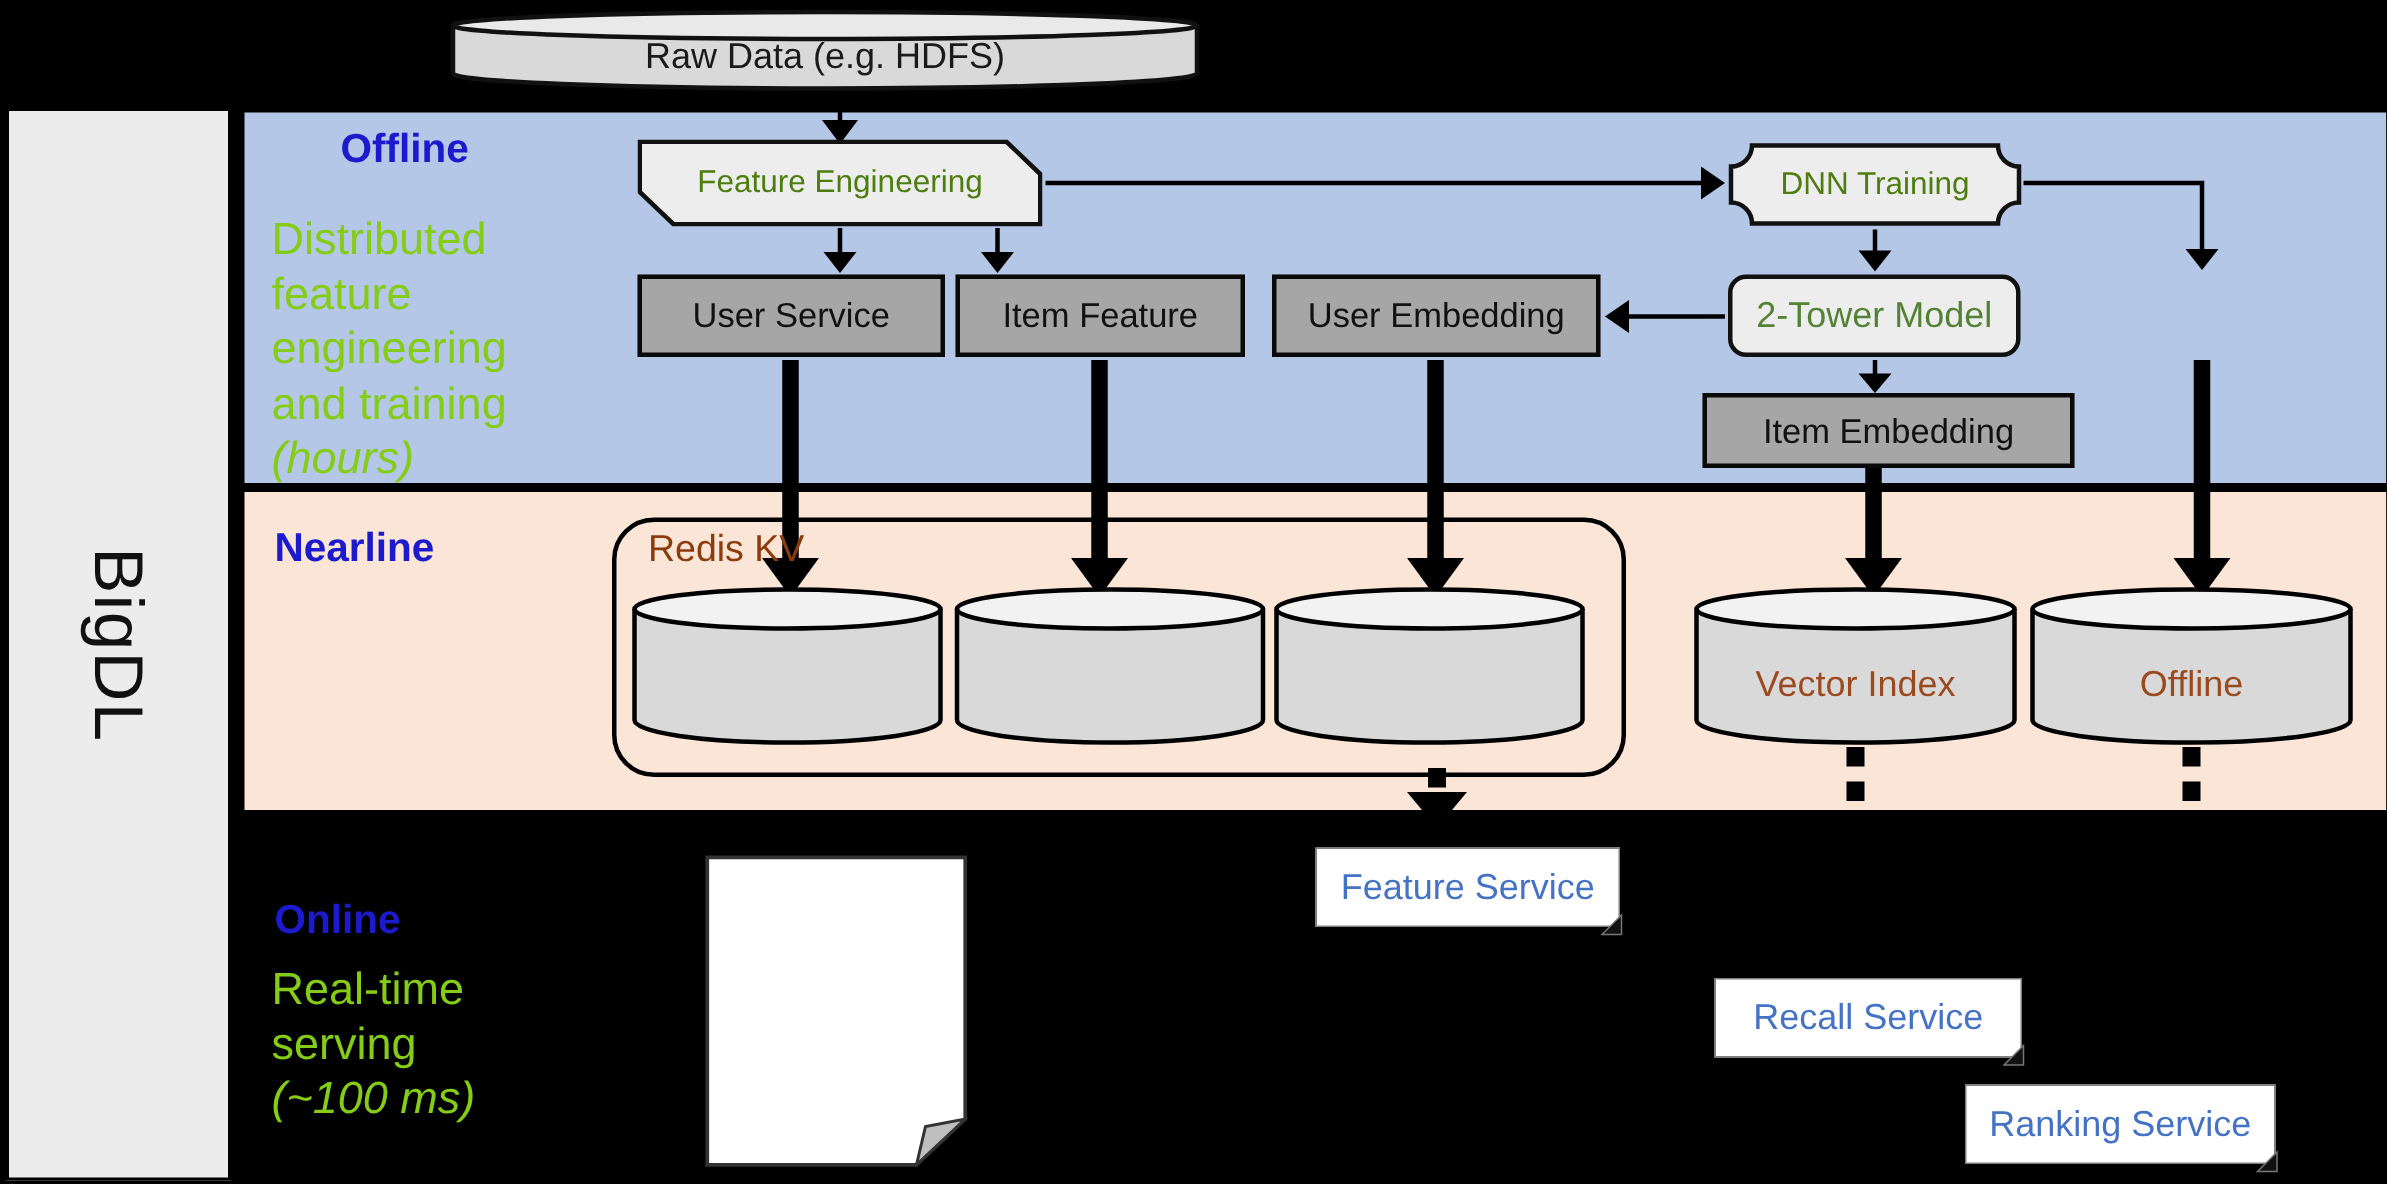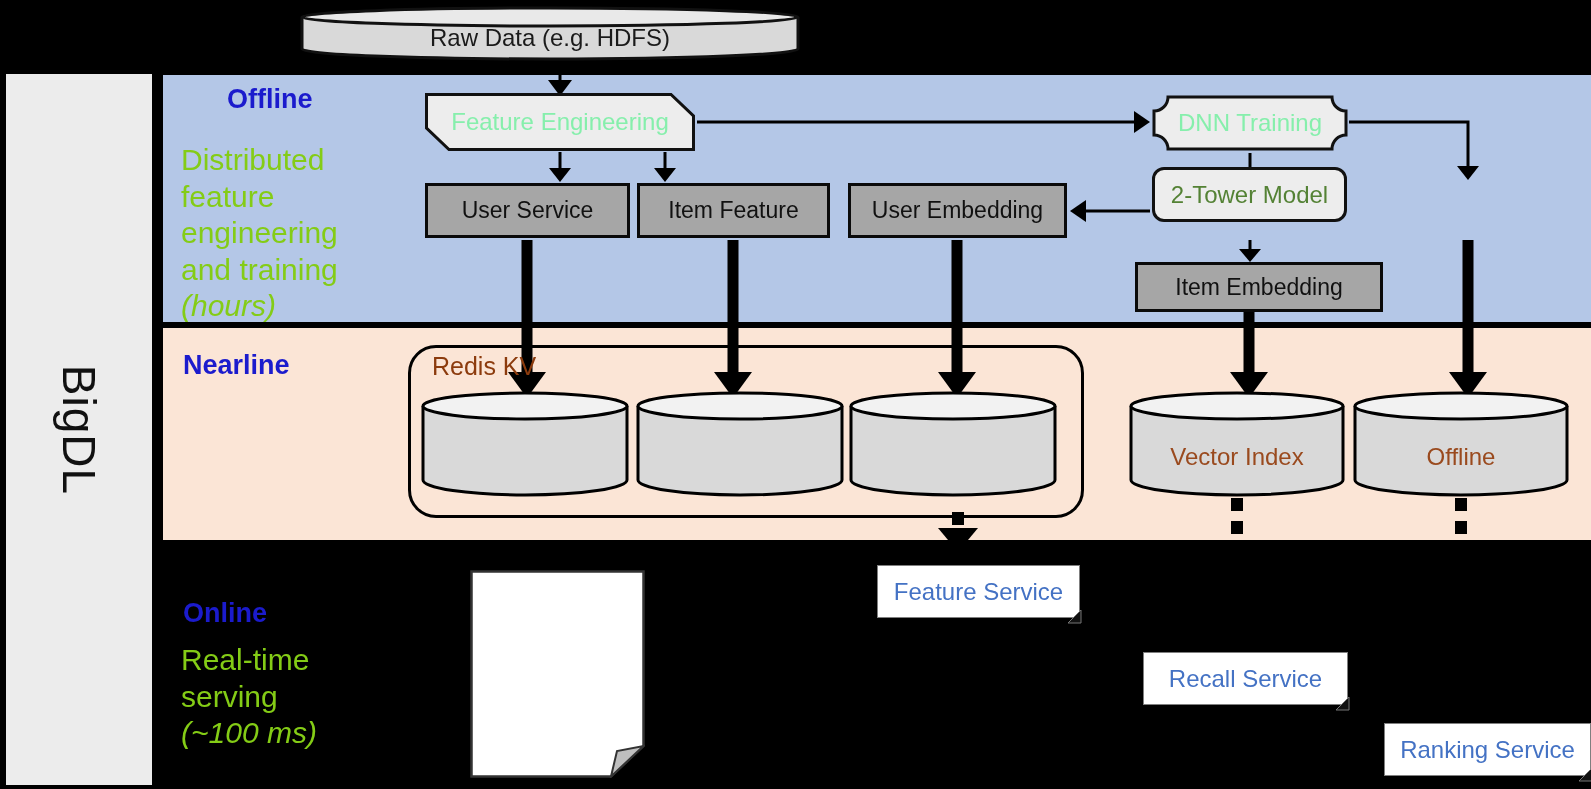--- a/index.html
+++ b/index.html
@@ -28,21 +28,21 @@
   .thick{stroke:#000;stroke-width:11;fill:none;}
   .thickdash{stroke:#000;stroke-width:12;fill:none;stroke-dasharray:13 10;}
   .ahead{fill:#000;stroke:none;}
 
   
   .node{display:flex;align-items:center;justify-content:center;text-align:center;box-sizing:border-box;}
   .gray-box{background:#A6A6A6;border:3px solid #0a0a0a;color:#111;font-size:23px;}
   .round-box{background:#EDEDED;border:3px solid #111;border-radius:12px;color:#548235;font-size:24px;}
   .shape-node svg{position:absolute;left:0;top:0;width:100%;height:100%;}
   .shape-node span{position:relative;z-index:1;}
-  .blue-label{color:#86efac;font-size:24px;}
+  .blue-label{color:#4d7c0f;font-size:21px;}
   .brown{color:#9A4A1E;}
   .redis-box{border:3px solid #000;border-radius:28px;background:transparent;}
   .redis-label{font-size:25px;color:#8C3B0D;}
   .cyl-label{position:relative;z-index:1;font-size:24px;margin-top:26px;}
   .service-box{background:#FFF;border:1px solid #7f7f7f;color:#4472C4;font-size:24px;position:absolute;}
   .fold{position:absolute;right:-3px;bottom:-7px;width:15px;height:15px;}
   .doc-label{position:relative;z-index:1;color:#4472C4;font-size:26px;line-height:1.3;padding:0 6px;}
   .rawdata-label{position:relative;z-index:1;font-size:24px;color:#1a1a1a;margin-top:8px;}
 </style>
 </head>
@@ -164,21 +164,21 @@
   <div class="abs node gray-box" style="left:425px;top:183px;width:205px;height:55px;">
     <span>User Service</span>
   </div>
   <div class="abs node gray-box" style="left:637px;top:183px;width:193px;height:55px;">
     <span>Item Feature</span>
   </div>
   <div class="abs node gray-box" style="left:848px;top:183px;width:219px;height:55px;">
     <span>User Embedding</span>
   </div>
 
-  <div class="abs node round-box" style="left:1152px;top:167px;width:195px;height:55px;">
+  <div class="abs node round-box" style="left:1152px;top:183px;width:195px;height:55px;">
     <span>2-Tower Model</span>
   </div>
 
   <div class="abs node gray-box" style="left:1135px;top:262px;width:248px;height:50px;">
     <span>Item Embedding</span>
   </div>
 
   <div class="abs redis-box" style="left:408px;top:345px;width:670px;height:167px;"></div>
   <div class="abs redis-label" style="left:432px;top:352px;">Redis KV</div>
 
@@ -228,20 +228,20 @@
     <svg class="fold" viewBox="0 0 15 15">
       <path d="M1,14 L14,1 L14,14 Z" fill="#111" stroke="#777" stroke-width="1"></path>
     </svg>
   </div>
   <div class="node service-box" style="left:877px;top:565px;width:203px;height:53px;">
     <span>Feature Service</span>
     <svg class="fold" viewBox="0 0 15 15">
       <path d="M1,14 L14,1 L14,14 Z" fill="#111" stroke="#777" stroke-width="1"></path>
     </svg>
   </div>
-  <div class="node service-box" style="left:1384px;top:723px;width:207px;height:53px;">
+  <div class="node service-box" style="left:1310px;top:723px;width:207px;height:53px;">
     <span>Ranking Service</span>
     <svg class="fold" viewBox="0 0 15 15">
       <path d="M1,14 L14,1 L14,14 Z" fill="#111" stroke="#777" stroke-width="1"></path>
     </svg>
   </div>
 
 </div>
 
 </body></html>

